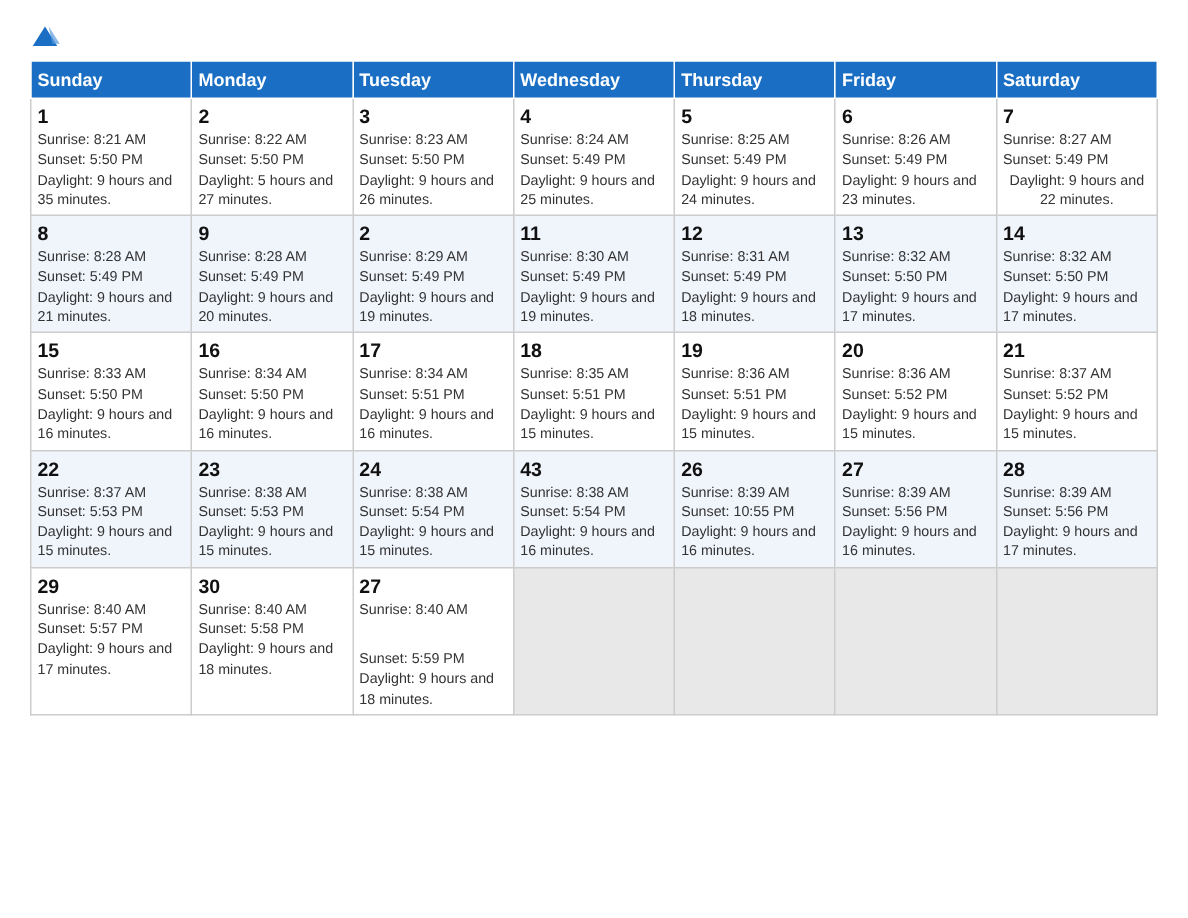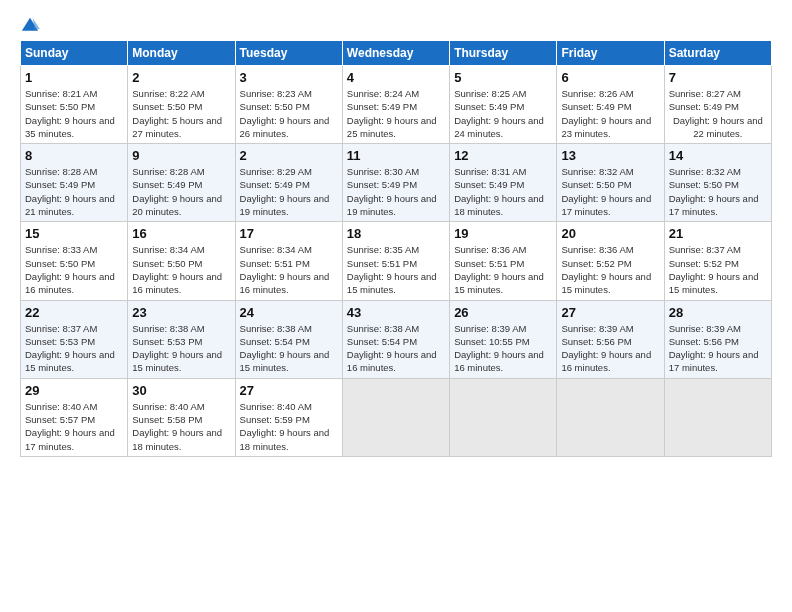--- a/index.html
+++ b/index.html
@@ -305,21 +305,21 @@
           </td>
           <td>
             <span class="day-num">30</span>
             <span style="display: block; line-height: 1.4;">Sunrise: 8:40 AM</span>
             <span style="display: block; line-height: 1.4;">Sunset: 5:58 PM</span>
             <span style="display: block; line-height: 1.4;">Daylight: 9 hours and 18 minutes.</span>
           </td>
           <td>
             <span class="day-num">27</span>
             <span style="display: block; line-height: 1.4;">Sunrise: 8:40 AM</span>
-            <span style="display: block; line-height: 1.4;">Sunset: 5:59 PM</span>
+            <span style="display: block; line-height: 1.4; margin-top: 20px;">Sunset: 5:59 PM</span>
             <span style="display: block; line-height: 1.4;">Daylight: 9 hours and 18 minutes.</span>
           </td>
           <td class="empty-cell"></td>
           <td class="empty-cell"></td>
           <td class="empty-cell"></td>
           <td class="empty-cell"></td>
         </tr>
       </tbody>
   </table>
 </div>

